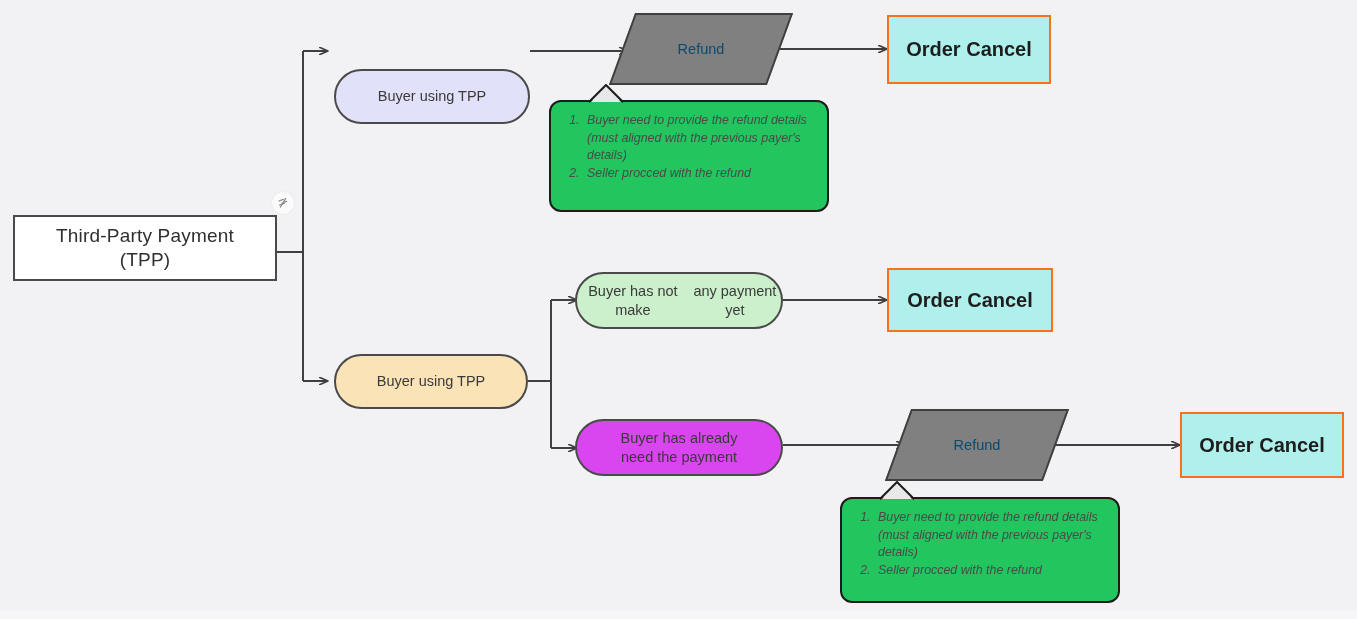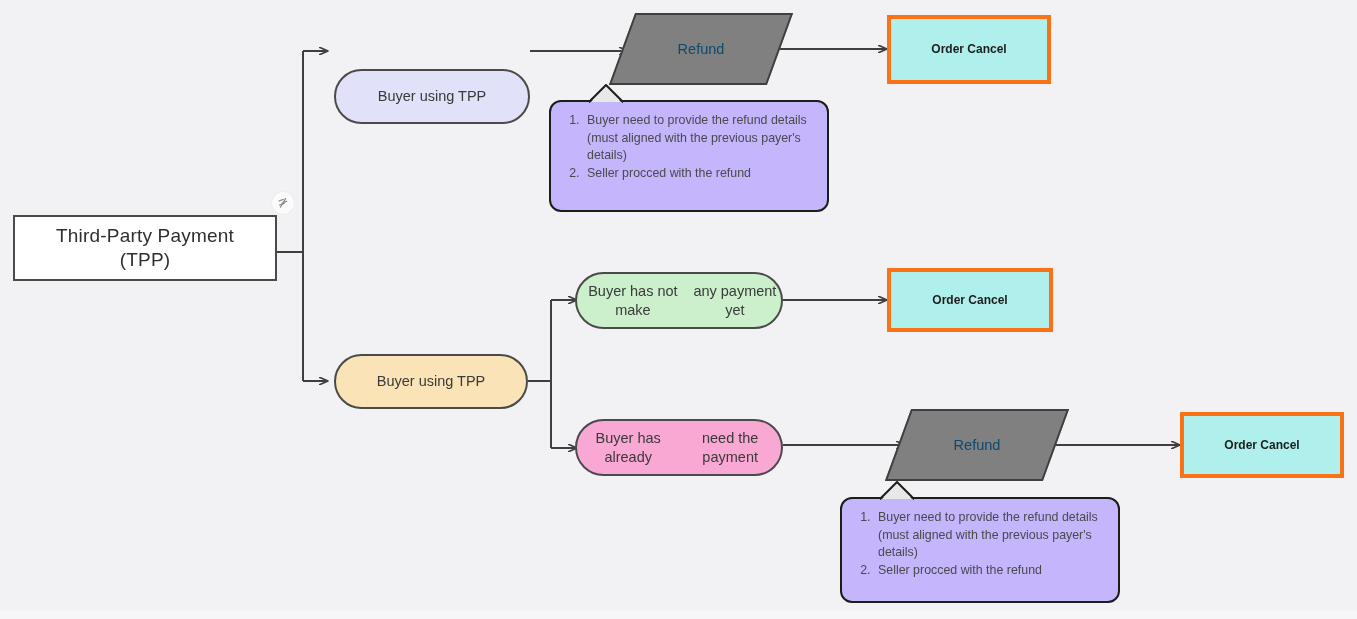--- a/index.html
+++ b/index.html
@@ -58,22 +58,22 @@
 
   
   .node-pill {
     border: 2px solid #4a4a4a;
     border-radius: 999px;
     font-size: 14.5px;
   }
 
   
   .node-rect {
-    border: 4px solid #f97316;
-    font-size: 12px;
+    border: 2px solid #f97316;
+    font-size: 20px;
     font-weight: bold;
     color: #1d1d1d;
   }
 
   
   .node-par {
     background: transparent;
     border: none;
     font-size: 14.5px;
     color: #0c4a6e;
@@ -92,28 +92,29 @@
   }
   .node-par .par-label {
     position: relative;
     z-index: 1;
   }
 
   
   .note {
     position: absolute;
     box-sizing: border-box;
-    background: #c4b5fd;
+    background: #22c55e;
     border: 2px solid #1c1c1c;
     border-radius: 12px;
     font-size: 12.4px;
     color: #4a4a4a;
     line-height: 1.42;
     z-index: 3;
     padding: 10px 12px 10px 10px;
+    font-style: italic;
   }
   .note ol {
     margin: 0;
     padding: 0 0 0 22px;
     list-style-position: outside;
   }
   .note ol li {
     padding-left: 4px;
     margin: 0;
   }
@@ -235,21 +236,21 @@
 
   <div class="node node-pill" style="left:575px; top:272px; width:208px; height:57px; background:#cbf0cb; ">
     <span>Buyer has not make</span>
     <span>any payment yet</span>
   </div>
 
   <div class="node node-rect" style="left:887px; top:268px; width:166px; height:64px; background:#b0f0ec;">
     <span>Order Cancel</span>
   </div>
 
-  <div class="node node-pill" style="left:575px; top:419px; width:208px; height:57px; background:#f9a8d4; flex-direction:row;">
+  <div class="node node-pill" style="left:575px; top:419px; width:208px; height:57px; background:#d946ef; flex-direction:column;">
     <span>Buyer has already</span>
     <span>need the payment</span>
   </div>
 
   <div class="node node-par" style="left:898px; top:409px; width:158px; height:72px;">
     <div class="par-shape"></div>
     <span class="par-label">Refund</span>
   </div>
 
   <div class="node node-rect" style="left:1180px; top:412px; width:164px; height:66px; background:#b0f0ec;">

